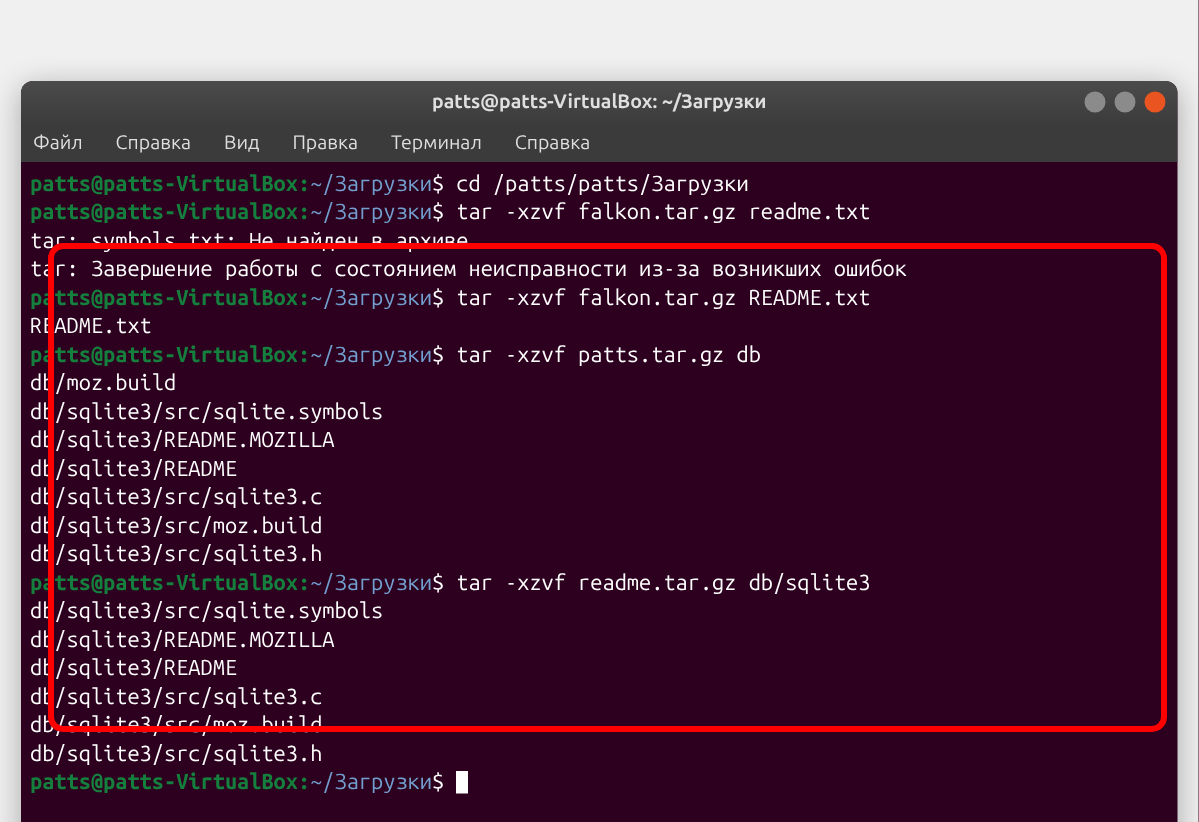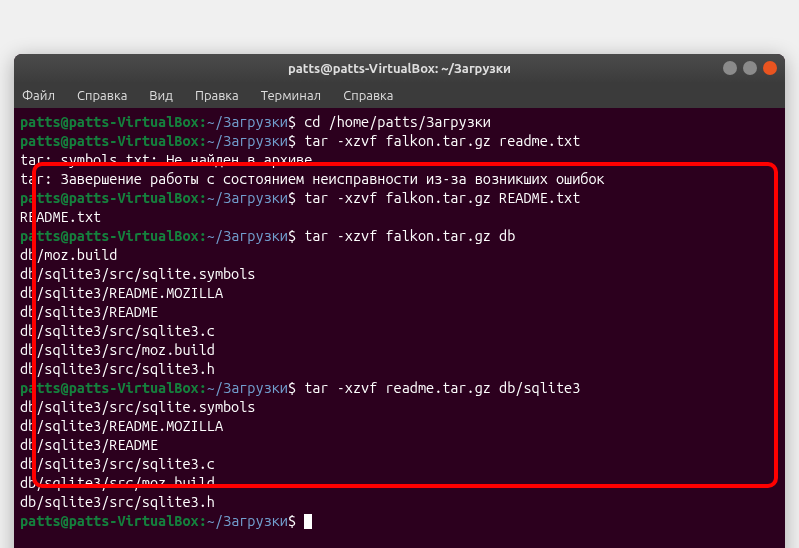--- a/index.html
+++ b/index.html
@@ -110,27 +110,27 @@
 
   <div class="menubar">
     <span class="menu-item">Файл</span>
     <span class="menu-item">Справка</span>
     <span class="menu-item">Вид</span>
     <span class="menu-item">Правка</span>
     <span class="menu-item">Терминал</span>
     <span class="menu-item">Справка</span>
   </div>
 
-  <div class="terminal-content"><span class="prompt-user">patts@patts-VirtualBox</span><span class="prompt-user">:</span><span class="prompt-path">~/Загрузки</span><span class="prompt-dollar">$</span><span class="cmd"> cd /home/patts/Загрузки</span>
+  <div class="terminal-content"><span class="prompt-user">patts@patts-VirtualBox</span><span class="prompt-user">:</span><span class="prompt-path">~/Загрузки</span><span class="prompt-dollar">$</span><span class="cmd"> cd /patts/patts/Загрузки</span>
 <span class="prompt-user">patts@patts-VirtualBox</span><span class="prompt-user">:</span><span class="prompt-path">~/Загрузки</span><span class="prompt-dollar">$</span><span class="cmd"> tar -xzvf falkon.tar.gz readme.txt</span>
 <span class="out-err">tar: symbols.txt: Не найден в архиве</span>
 <span class="out-err">tar: Завершение работы с состоянием неисправности из-за возникших ошибок</span>
 <span class="prompt-user">patts@patts-VirtualBox</span><span class="prompt-user">:</span><span class="prompt-path">~/Загрузки</span><span class="prompt-dollar">$</span><span class="cmd"> tar -xzvf falkon.tar.gz README.txt</span>
 <span class="cmd">README.txt</span>
-<span class="prompt-user">patts@patts-VirtualBox</span><span class="prompt-user">:</span><span class="prompt-path">~/Загрузки</span><span class="prompt-dollar">$</span><span class="cmd"> tar -xzvf falkon.tar.gz db</span>
+<span class="prompt-user">patts@patts-VirtualBox</span><span class="prompt-user">:</span><span class="prompt-path">~/Загрузки</span><span class="prompt-dollar">$</span><span class="cmd"> tar -xzvf patts.tar.gz db</span>
 <span class="cmd">db/moz.build</span>
 <span class="cmd">db/sqlite3/src/sqlite.symbols</span>
 <span class="cmd">db/sqlite3/README.MOZILLA</span>
 <span class="cmd">db/sqlite3/README</span>
 <span class="cmd">db/sqlite3/src/sqlite3.c</span>
 <span class="cmd">db/sqlite3/src/moz.build</span>
 <span class="cmd">db/sqlite3/src/sqlite3.h</span>
 <span class="prompt-user">patts@patts-VirtualBox</span><span class="prompt-user">:</span><span class="prompt-path">~/Загрузки</span><span class="prompt-dollar">$</span><span class="cmd"> tar -xzvf readme.tar.gz db/sqlite3</span>
 <span class="cmd">db/sqlite3/src/sqlite.symbols</span>
 <span class="cmd">db/sqlite3/README.MOZILLA</span>

